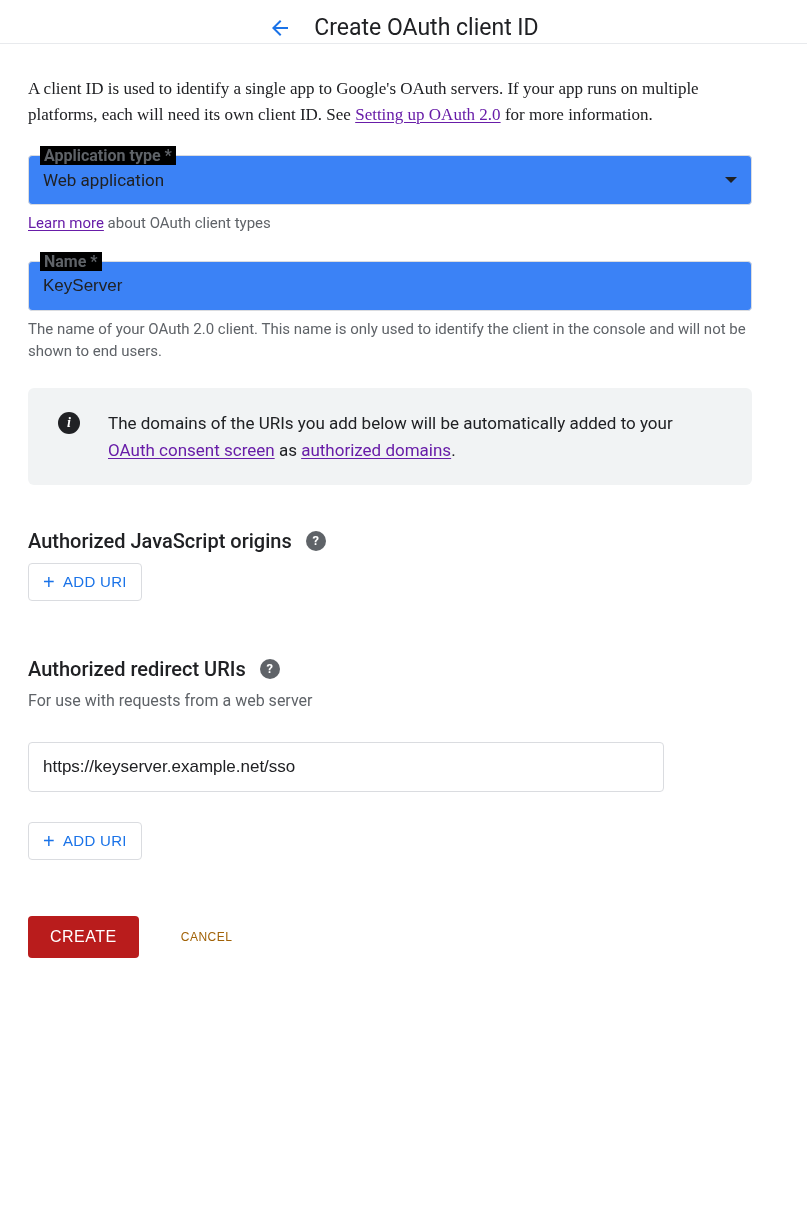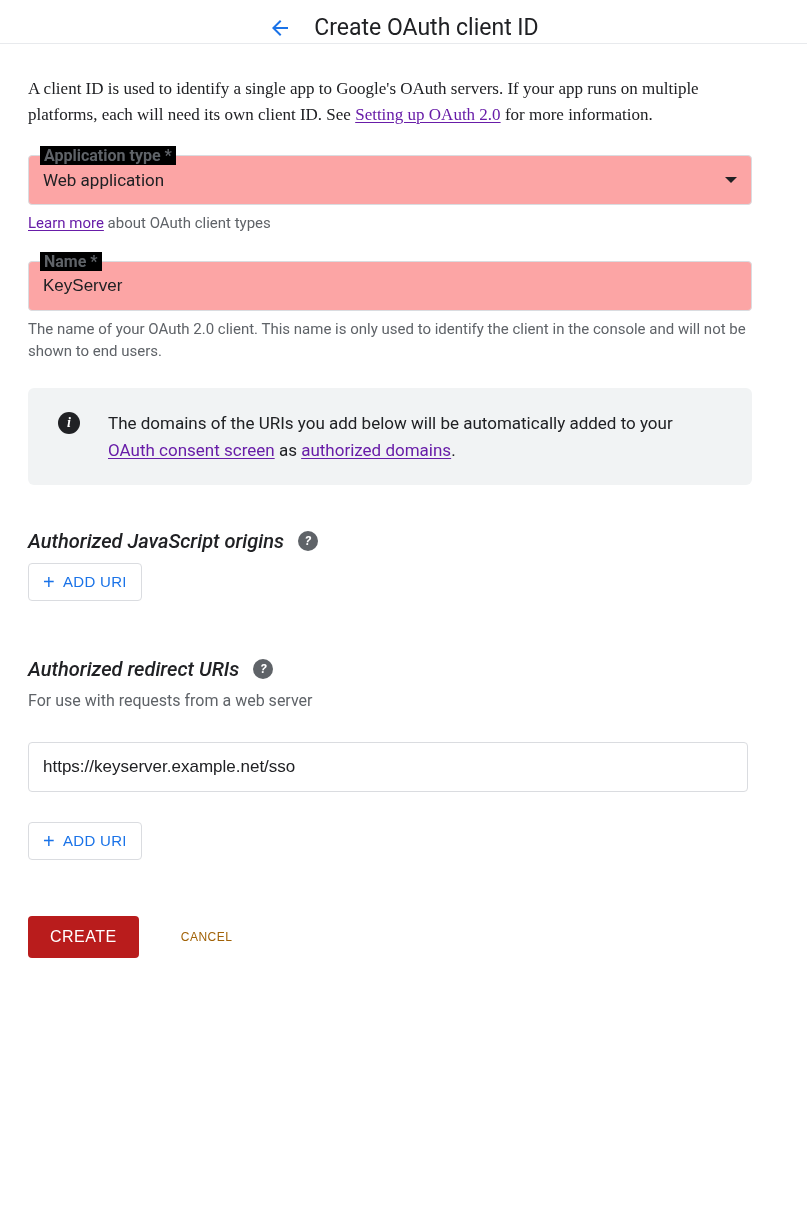--- a/index.html
+++ b/index.html
@@ -60,21 +60,21 @@
     color: #5f6368;
     font-weight: 700;
   }
   .select-box, .text-input {
     width: 100%;
     border: 1px solid #dadce0;
     border-radius: 4px;
     padding: 14px 14px;
     font-size: 17px;
     color: #202124;
-    background: #fca5a5;
+    background: #3b82f6;
   }
   .select-box {
     display: flex;
     justify-content: space-between;
     align-items: center;
     cursor: pointer;
   }
   .caret-down {
     width: 0; height: 0;
     border-left: 6px solid transparent;
@@ -116,21 +116,20 @@
   .info-text {
     font-size: 17px;
     line-height: 1.55;
     color: #202124;
   }
   .section-header {
     display: flex;
     align-items: center;
     gap: 14px;
     margin-bottom: 10px;
-    font-style: italic;
   }
   .section-title {
     font-size: 20px;
     font-weight: 500;
     color: #202124;
   }
   .help-circle {
     width: 20px; height: 20px;
     border-radius: 50%;
     background: #5f6368;
@@ -166,21 +165,21 @@
     line-height: 1;
     font-weight: 400;
   }
   .section { margin-bottom: 56px; }
   .uris-label {
     font-size: 18px;
     font-weight: 500;
     margin-bottom: 14px;
   }
   .uri-input {
-    width: 720px;
+    width: 636px;
     max-width: 100%;
     border: 1px solid #dadce0;
     border-radius: 4px;
     padding: 14px 14px;
     font-size: 17px;
     color: #202124;
     margin-bottom: 30px;
   }
   .action-row {
     display: flex;

